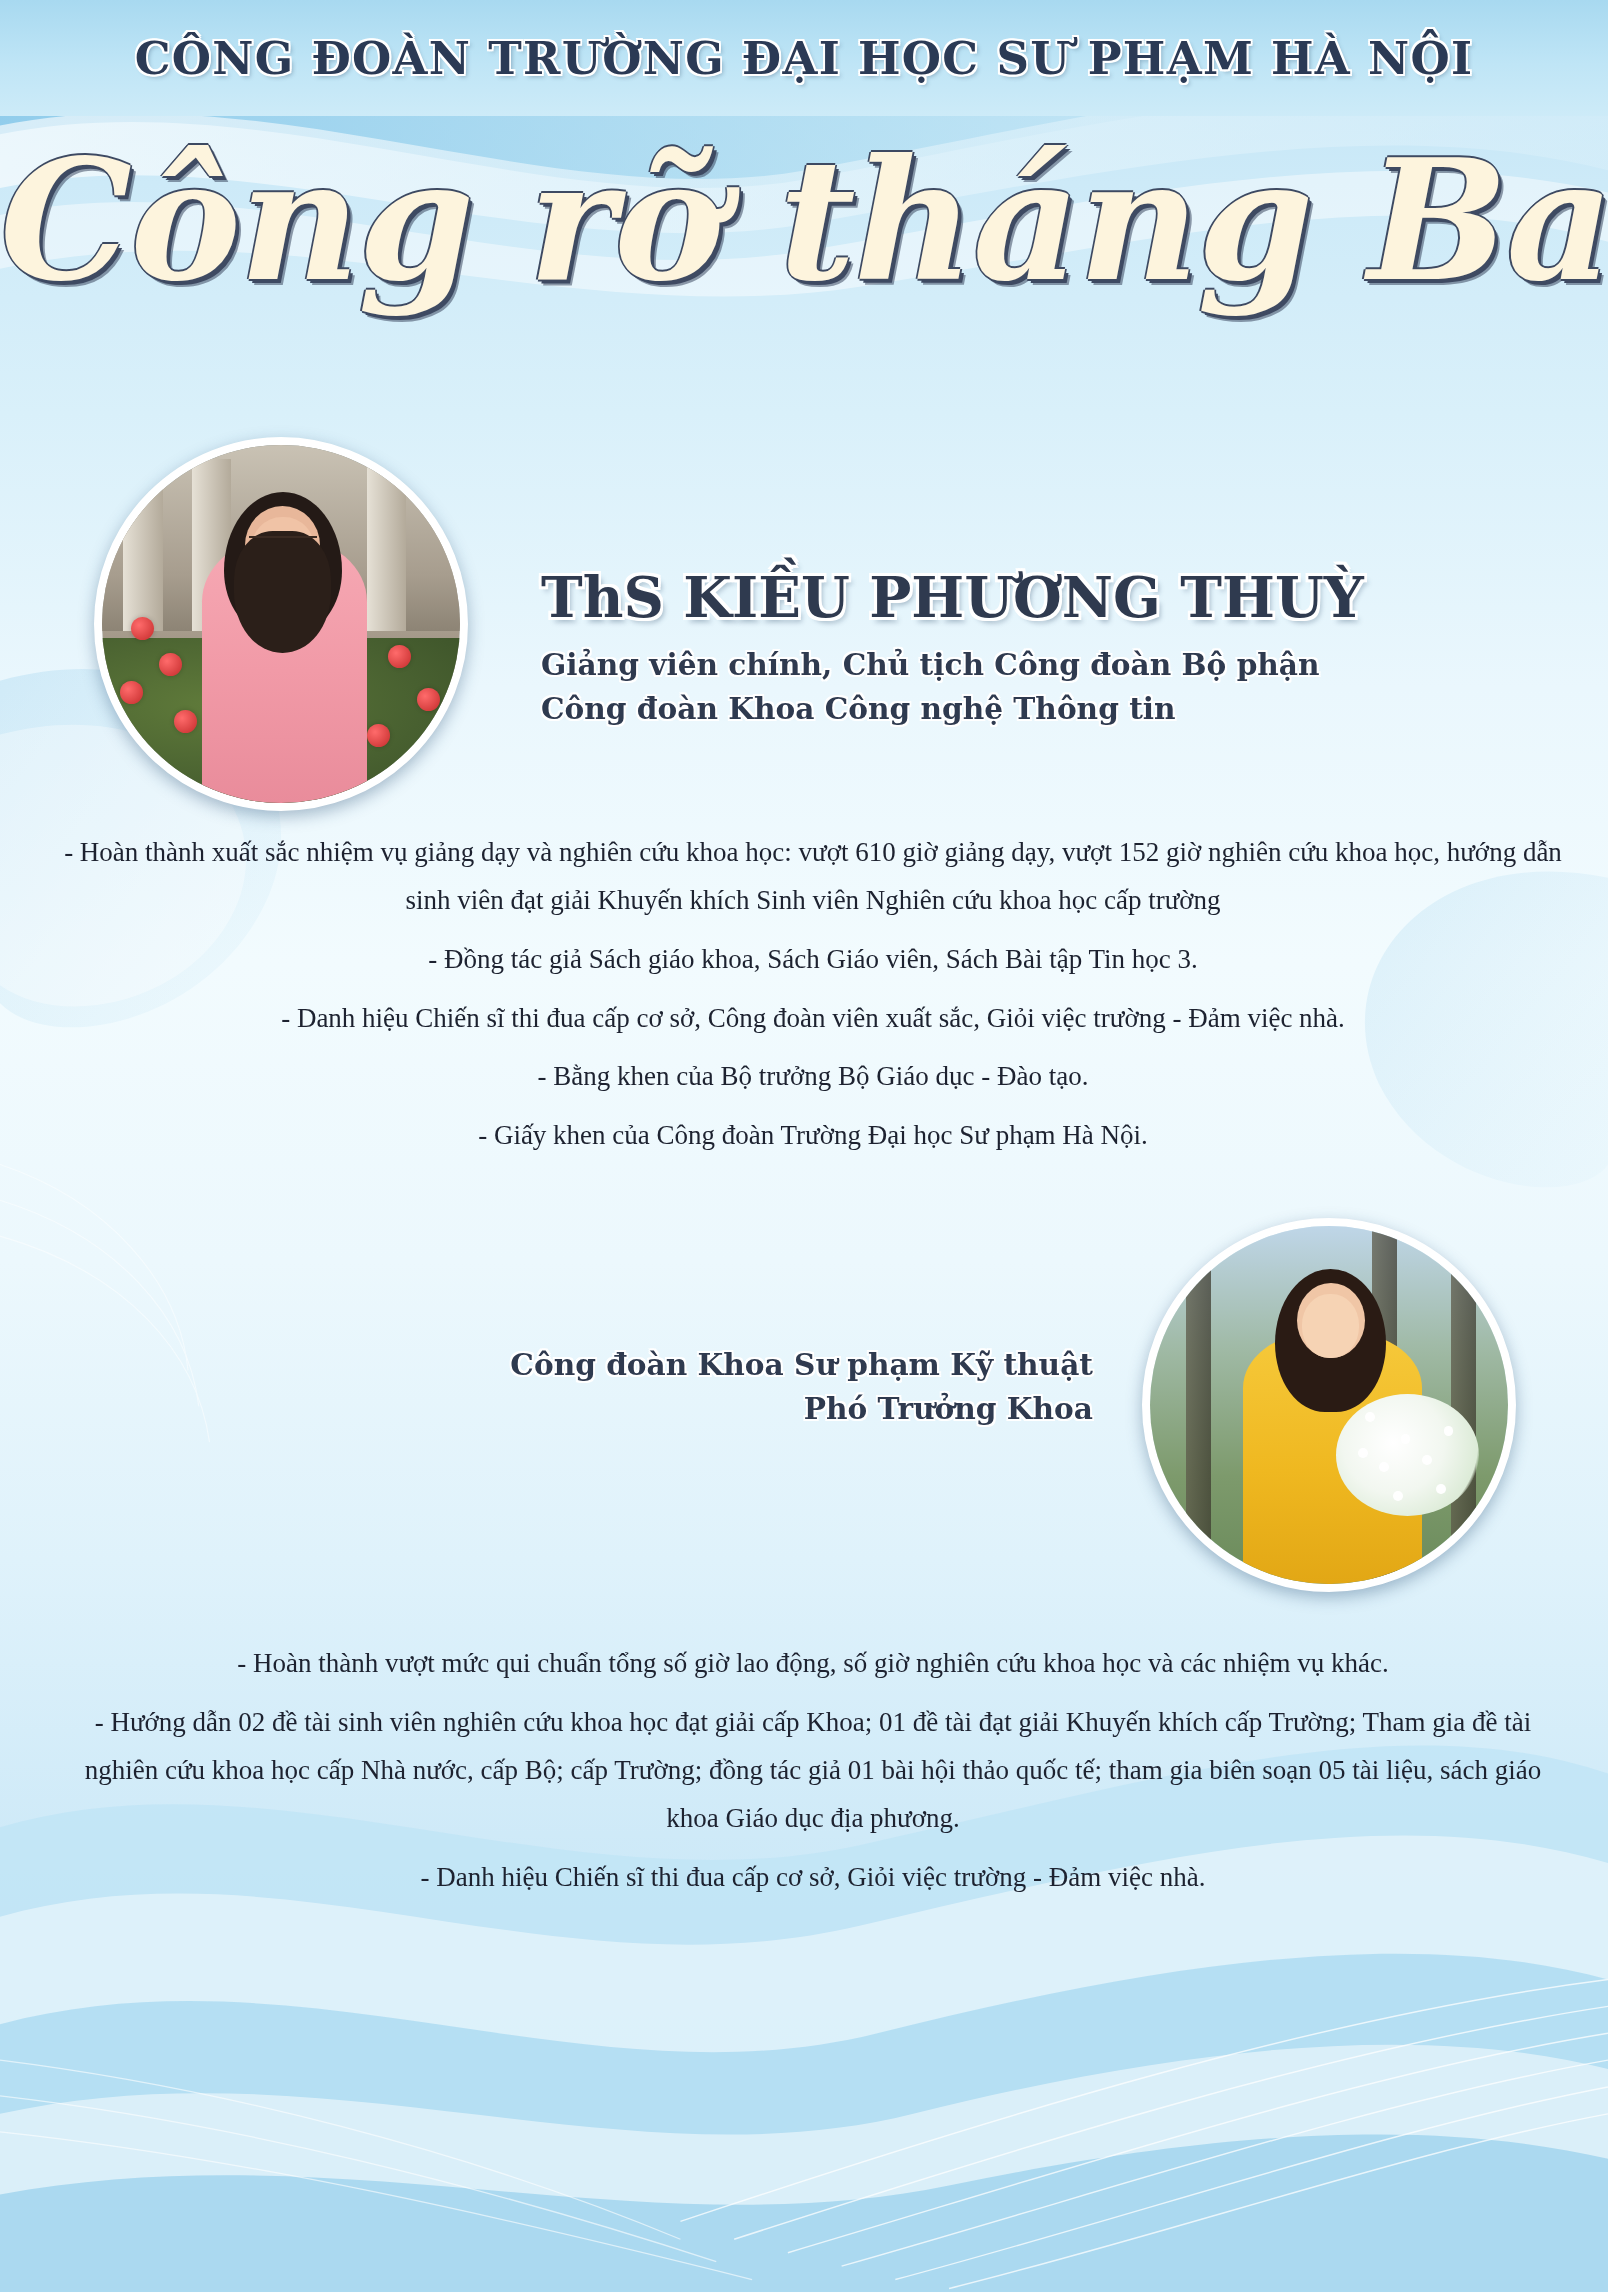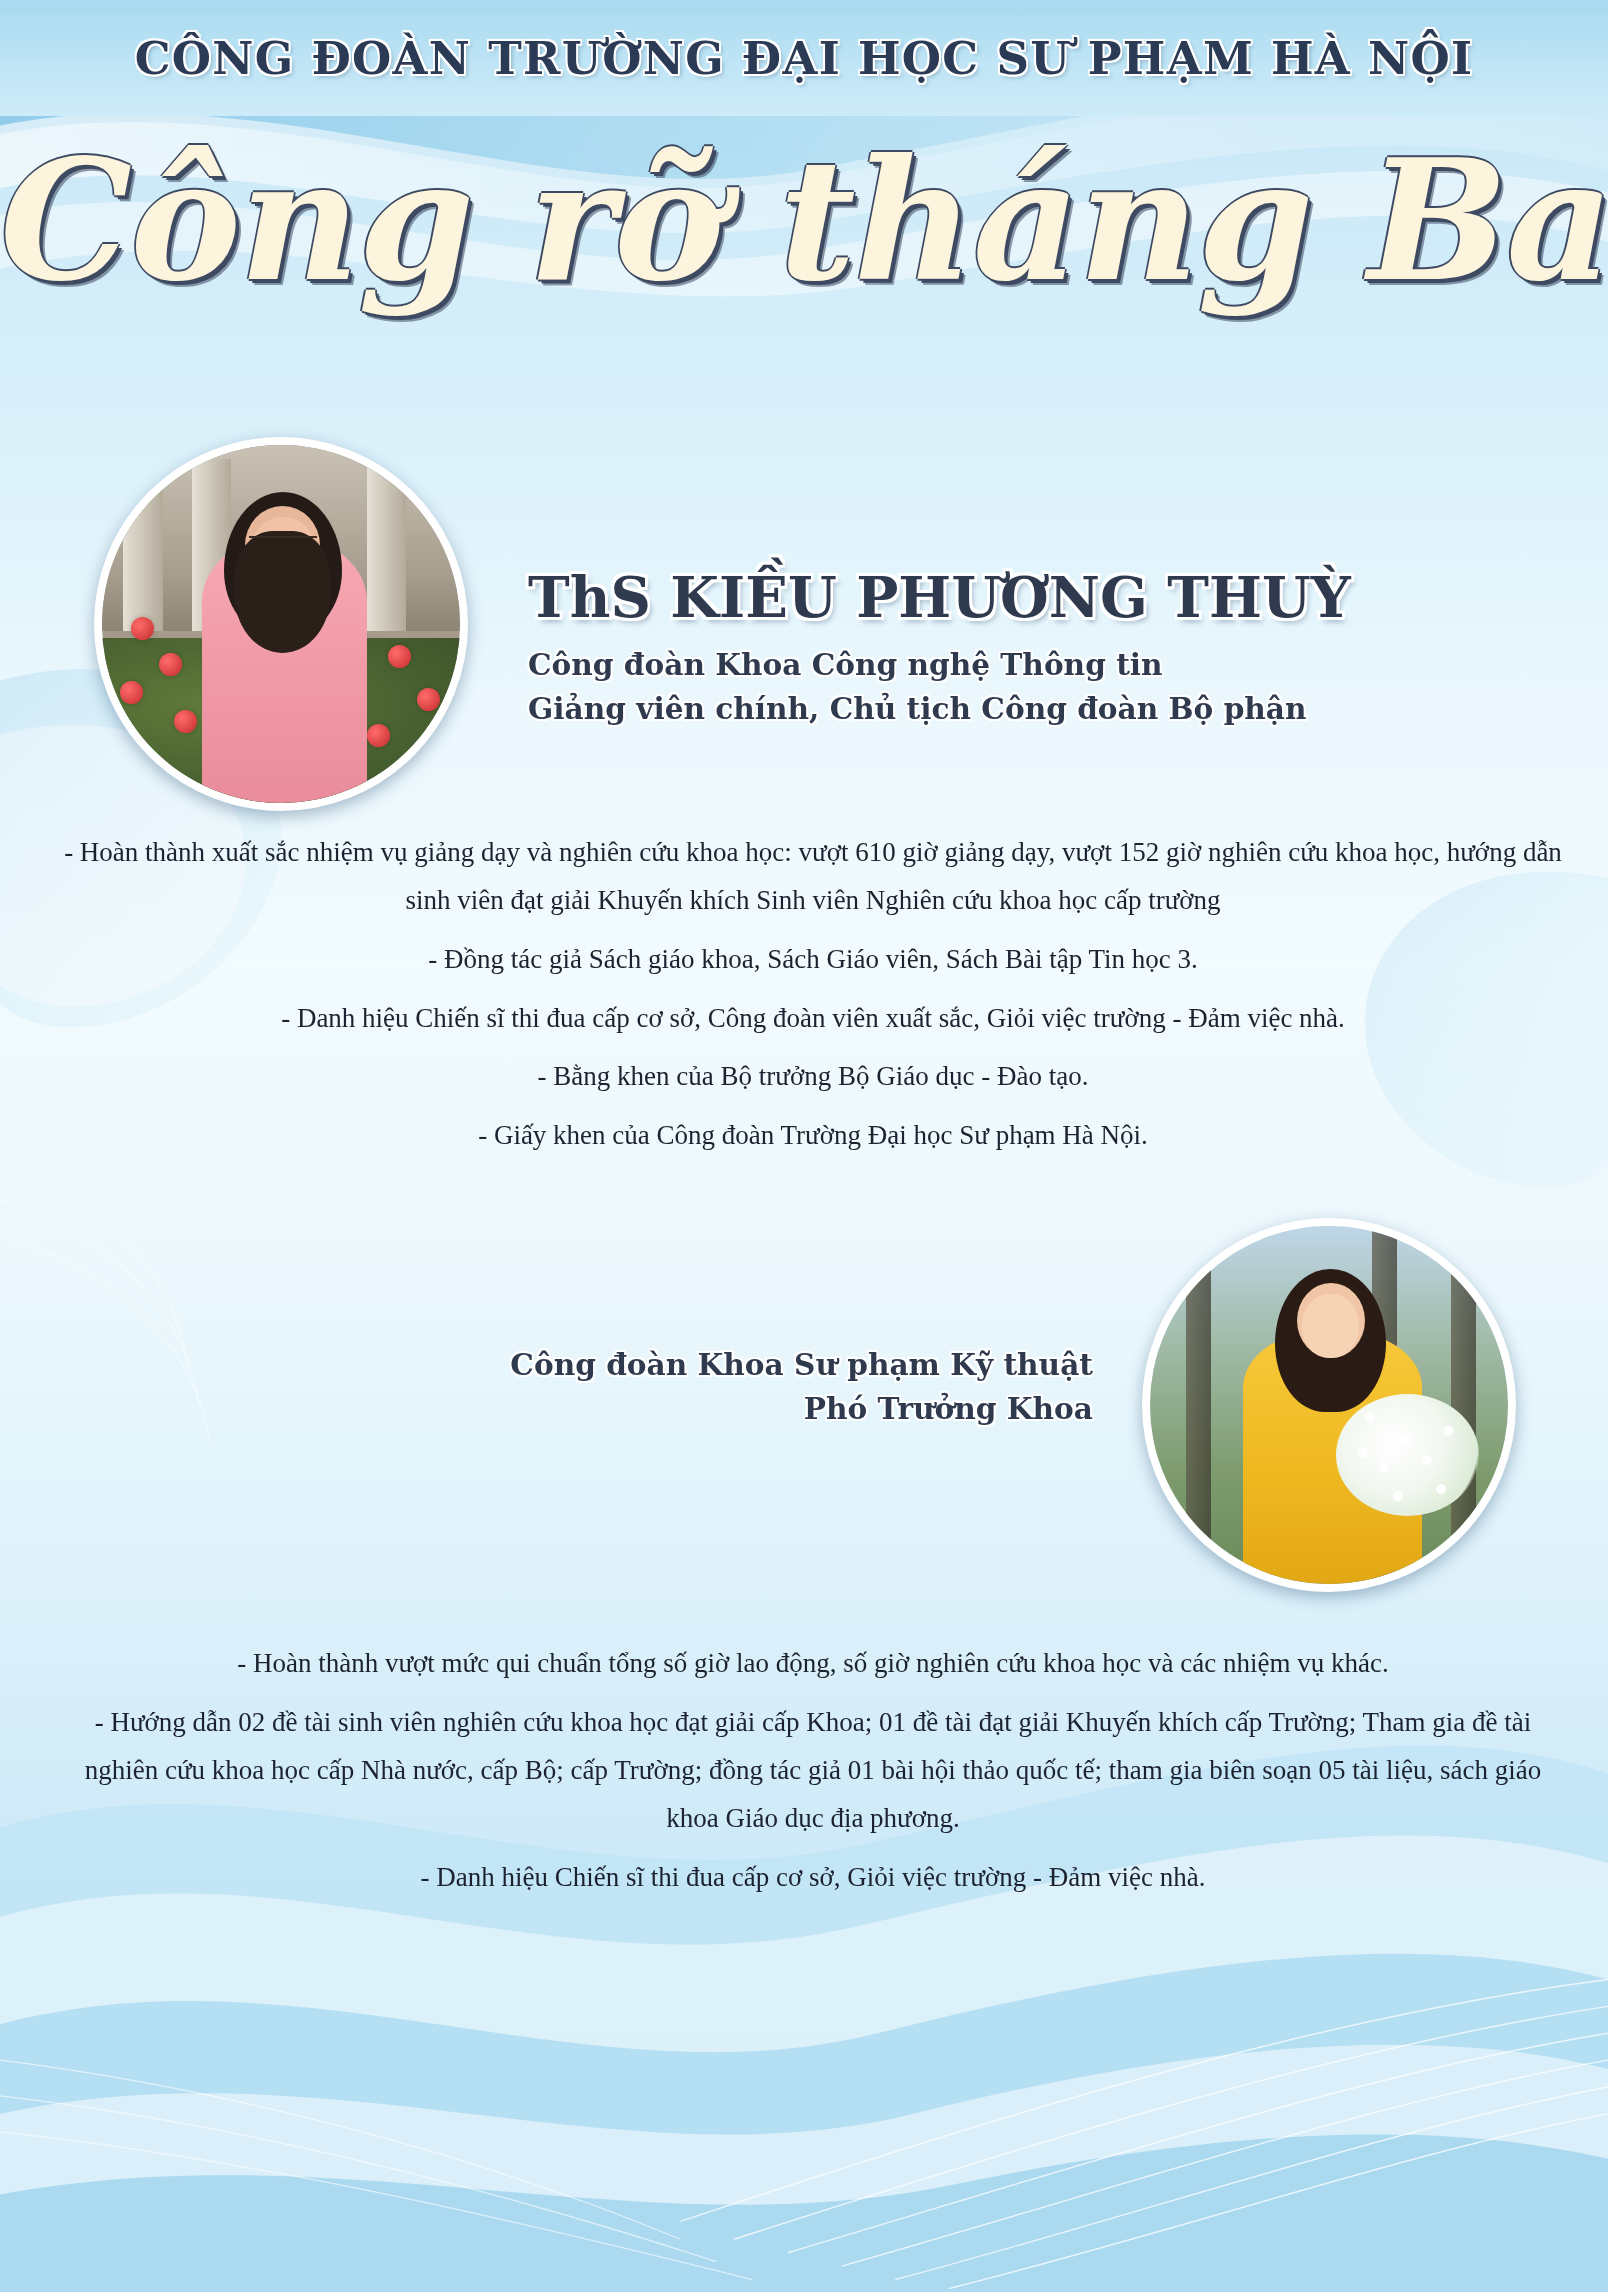--- a/index.html
+++ b/index.html
@@ -270,24 +270,24 @@
         <div class="rose" style="left:74%; top:78%;"></div>
         <div class="person-body"></div>
         <div class="hair"></div>
         <div class="head"></div>
         <div class="face"></div>
         <div class="hair2"></div>
         <div class="glasses"></div>
       </div>
     </div>
 
-    <div class="name-block" style="left:528px; top:564px;">
+    <div class="name-block" style="left:541px; top:564px;">
       <div class="p-name">ThS KIỀU PHƯƠNG THUỲ</div>
+      <div class="p-role">Giảng viên chính, Chủ tịch Công đoàn Bộ phận</div>
       <div class="p-role">Công đoàn Khoa Công nghệ Thông tin</div>
-      <div class="p-role">Giảng viên chính, Chủ tịch Công đoàn Bộ phận</div>
     </div>
 
     <div class="achievements" style="left:56px; top:828px; width:1514px;">
       <p>- Hoàn thành xuất sắc nhiệm vụ giảng dạy và nghiên cứu khoa học: vượt 610 giờ giảng dạy, vượt 152 giờ nghiên cứu khoa học, hướng dẫn sinh viên đạt giải Khuyến khích Sinh viên Nghiên cứu khoa học cấp trường</p>
       <p>- Đồng tác giả Sách giáo khoa, Sách Giáo viên, Sách Bài tập Tin học 3.</p>
       <p>- Danh hiệu Chiến sĩ thi đua cấp cơ sở, Công đoàn viên xuất sắc, Giỏi việc trường - Đảm việc nhà.</p>
       <p>- Bằng khen của Bộ trưởng Bộ Giáo dục - Đào tạo.</p>
       <p>- Giấy khen của Công đoàn Trường Đại học Sư phạm Hà Nội.</p>
     </div>
   </div>

